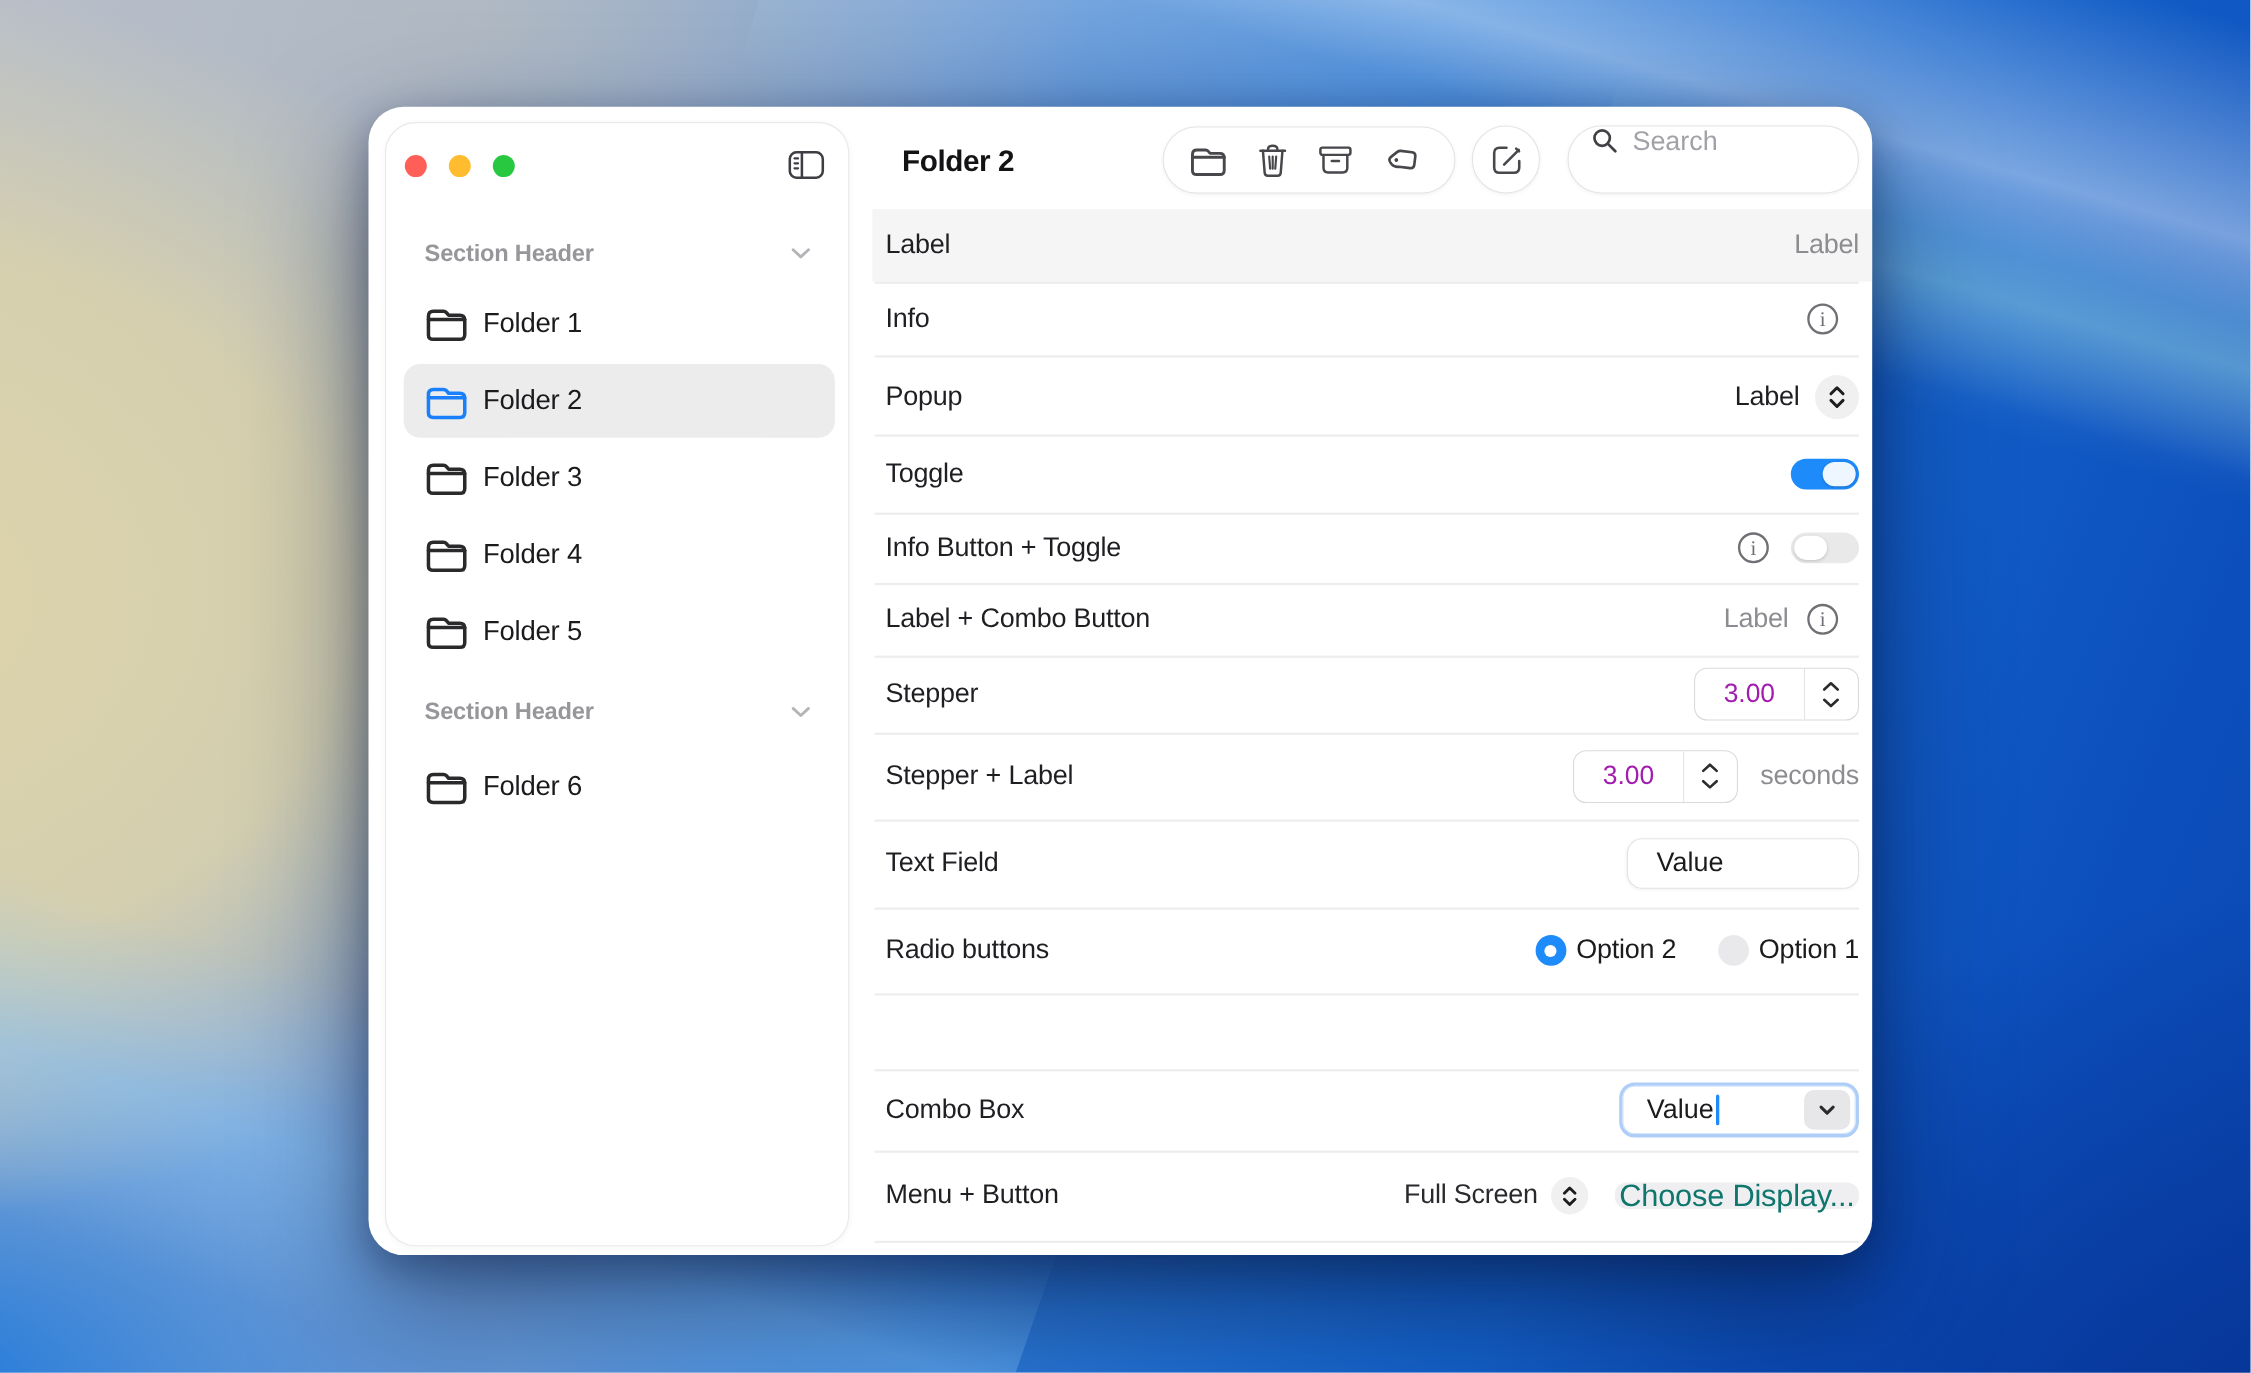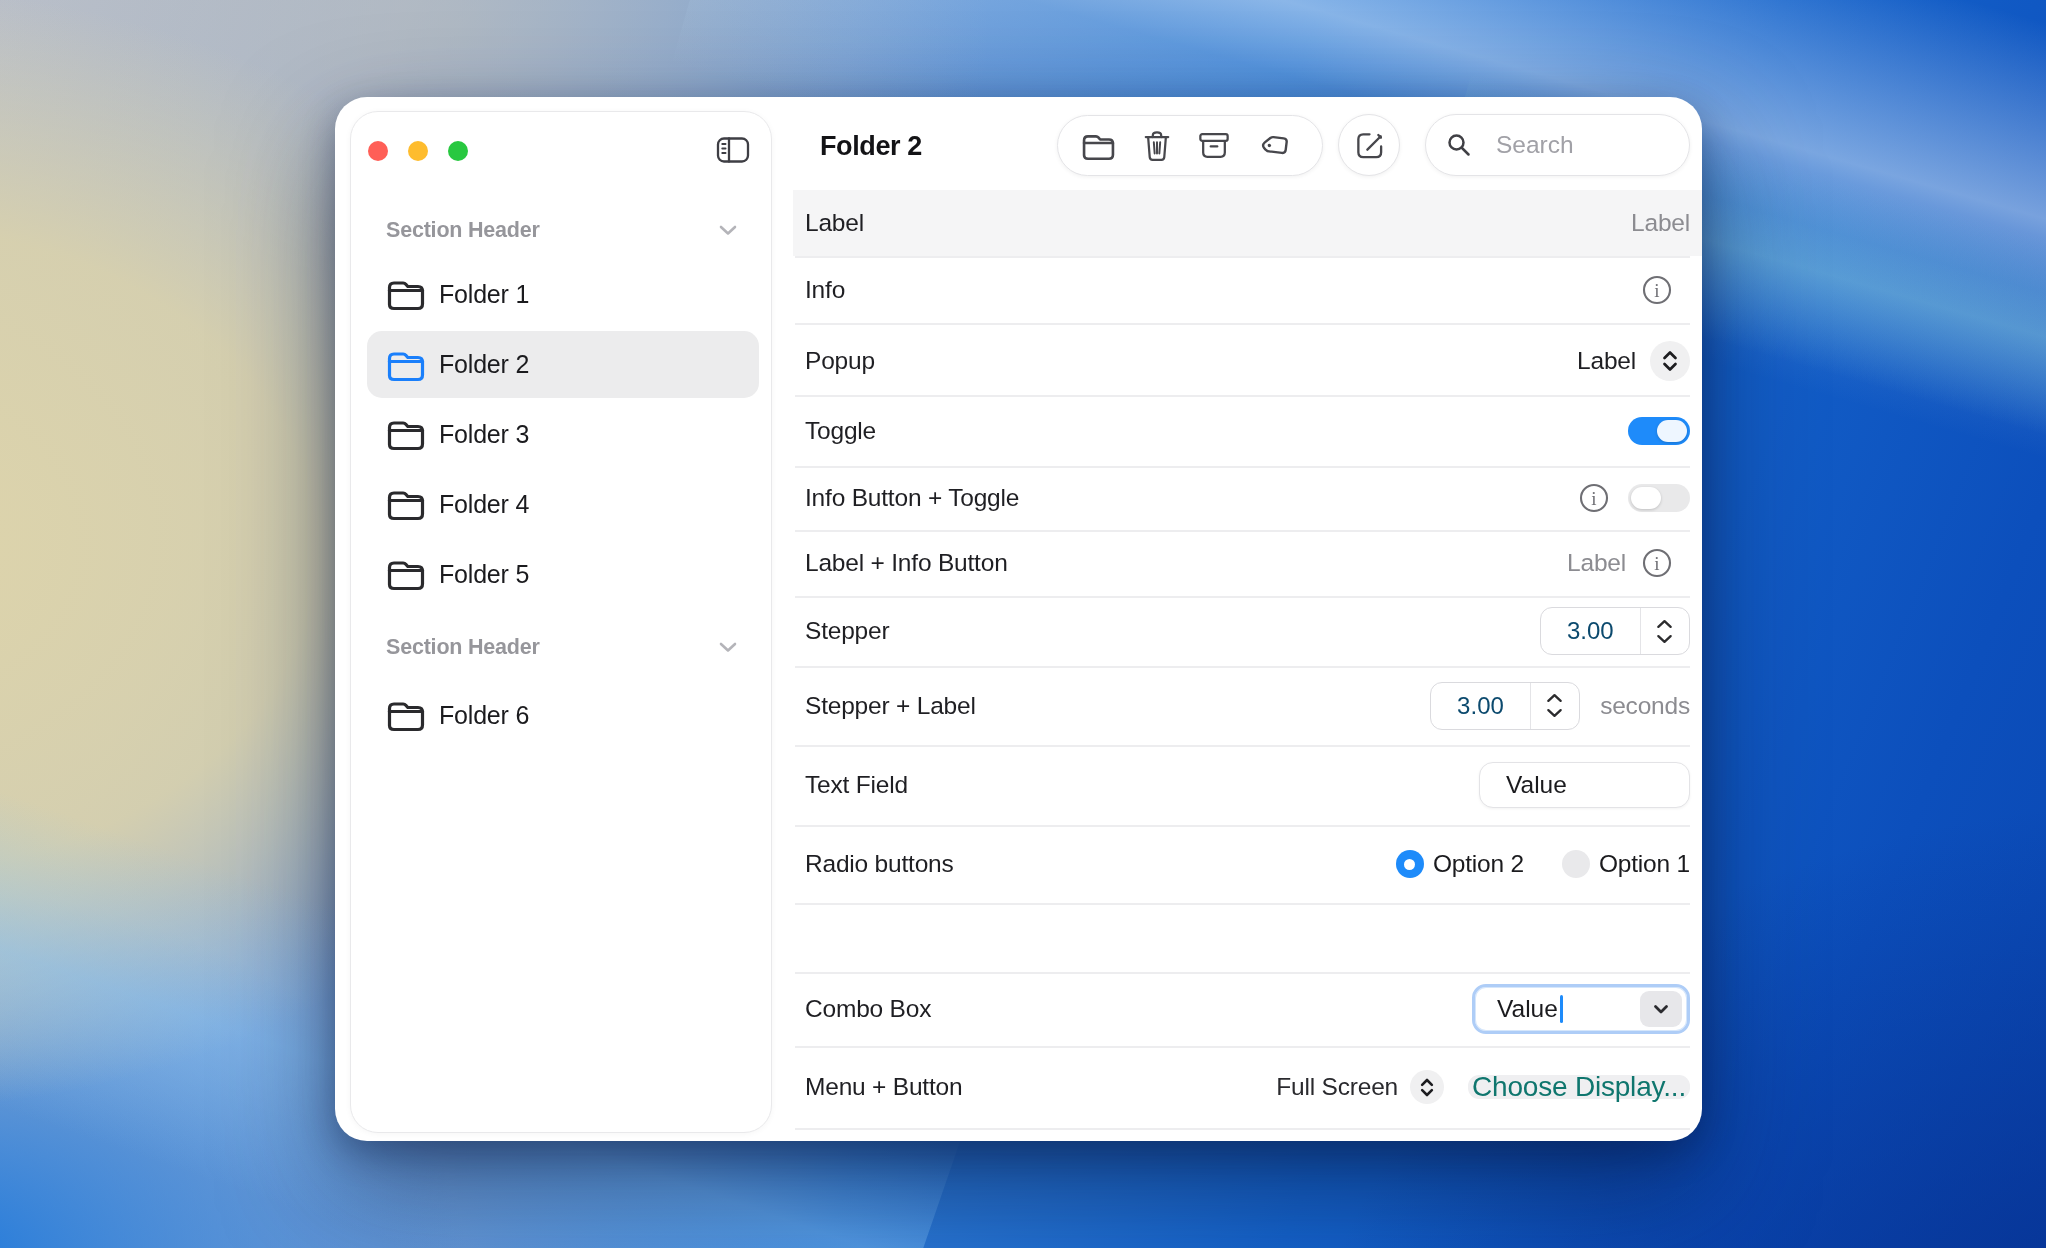--- a/index.html
+++ b/index.html
@@ -53,21 +53,21 @@
   .tool-capsule { position:absolute; left:722px; top:18px; width:266px; height:61px;
     border:1.5px solid #e4e4e7; border-radius:31px; background:#fff;
     box-shadow:0 1px 4px rgba(0,0,0,.06);
     display:flex; align-items:center; gap:27px; padding-left:23px; }
   .tool-ic { display:flex; color:#47474c; cursor:default; }
   .compose-btn { position:absolute; left:1003px; top:17px; width:62px; height:62px; border-radius:50%;
     border:1.5px solid #e4e4e7; background:#fff; box-shadow:0 1px 4px rgba(0,0,0,.06);
     display:flex; align-items:center; justify-content:center; color:#47474c; }
   .search-pill { position:absolute; left:1090px; top:17px; width:265px; height:62px; border-radius:31px;
     border:1.5px solid #e4e4e7; background:#fff; box-shadow:0 1px 4px rgba(0,0,0,.06);
-    display:flex; align-items:center; padding-left:20px;gap:12px; }
+    display:flex; align-items:flex-start; padding-left:20px; }
   .search-pill .mag { display:flex; color:#404045; }
   .search-pill input { border:none; outline:none; background:transparent; margin-left:12px; width:180px;
     font-family:inherit; font-size:24.5px; color:#1f1f23; }
   .search-pill input::placeholder { color:#a1a1a7; }
 
   
   .row { position:absolute; left:460px; width:895px; display:flex; align-items:center;
     justify-content:space-between; padding:0 0 0 10px; }
   .row .lab { font-size:24.5px; color:#1f1f23; letter-spacing:-.2px; }
   .gray { color:#8c8c91 !important; }
@@ -85,21 +85,21 @@
   .toggle.on  { background:#1e8bfa; }
   .toggle.off { background:#e9e9ea; }
   .toggle .knob { position:absolute; top:3px; width:30px; height:22px; border-radius:11px;
     box-shadow:0 1px 3px rgba(0,0,0,.18); }
   .toggle.on  .knob { right:3px; background:#eef6ff; }
   .toggle.off .knob { left:3px; background:#ffffff; }
 
   .stepper { width:150px; height:48px; background:#fff; border:1.5px solid #dadade; border-radius:12px;
     display:flex; overflow:hidden; }
   .stepper .val { width:100px; display:flex; align-items:center; justify-content:center;
-    font-size:24px; color:#0c4a6e; }
+    font-size:24px; color:#a21caf; }
   .stepper .chevcol { width:50px; border-left:1.5px solid #e4e4e7; display:flex; flex-direction:column;
     align-items:center; justify-content:center; gap:5px; color:#2c2c2e; }
 
   .textfield { width:211px; height:46px; background:#fff; border:1.5px solid #e3e3e6; border-radius:14px;
     box-shadow:0 1px 3px rgba(0,0,0,.05); display:flex; align-items:center; padding-left:26px;
     font-size:24.5px; color:#1b1b1e; }
 
   .radio { width:28px; height:28px; border-radius:50%; position:relative; }
   .radio.sel { background:#1e8bfa; }
   .radio.sel::after { content:""; position:absolute; left:8.5px; top:8.5px; width:11px; height:11px;
@@ -328,21 +328,21 @@
             </svg>
         </span>
         <span class="toggle off">
             <span class="knob"></span>
           </span>
       </span>
     </div>
     <div class="sep" style="top:433px"></div>
 
     <div class="row" style="top:433px;height:66px">
-      <span class="lab">Label + Info Button</span>
+      <span class="lab">Label + Combo Button</span>
       <span class="right-group">
         <span class="lab gray" style="margin-right:16px">Label</span>
         <span class="info-ic" style="margin-right:18px">
           <svg width="30" height="30" viewBox="0 0 30 30" fill="none">
               <circle cx="15" cy="15" r="13" stroke="currentColor" stroke-width="2.1"></circle>
               <text x="15" y="21.5" text-anchor="middle" font-family="Liberation Serif, DejaVu Serif, serif" font-size="19" fill="currentColor" stroke="none">i</text>
             </svg>
         </span>
       </span>
     </div>

